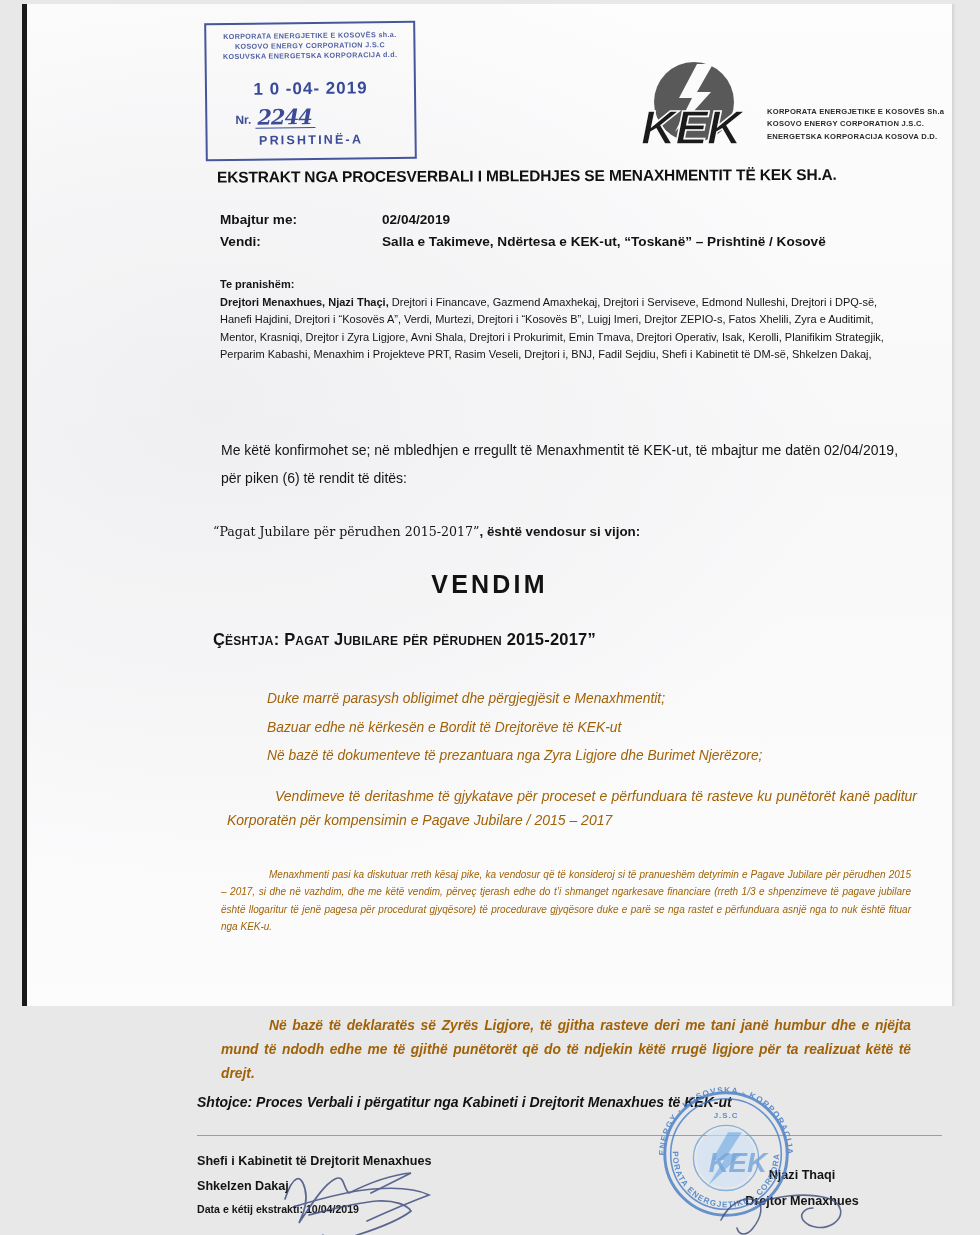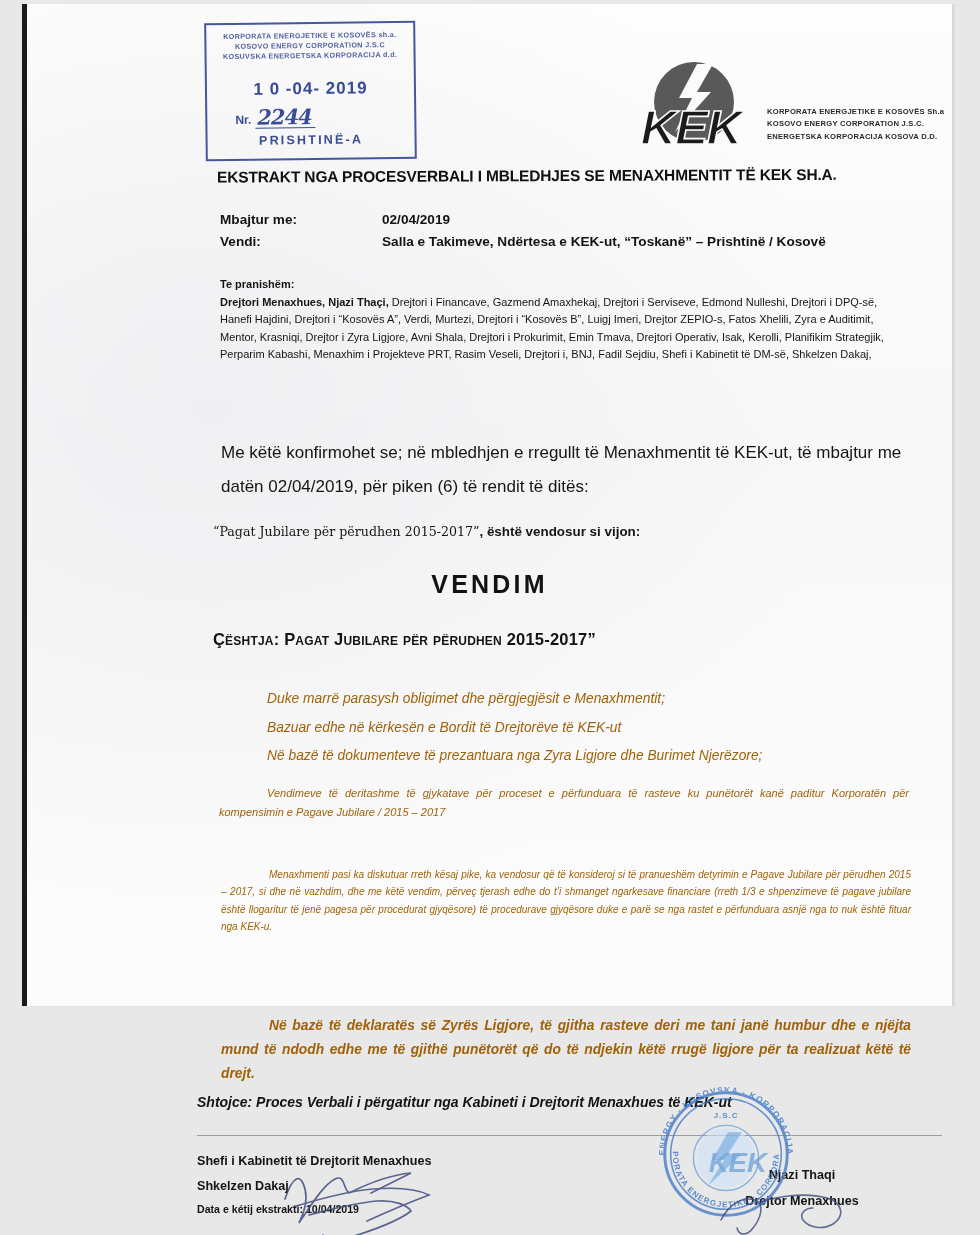--- a/index.html
+++ b/index.html
@@ -169,21 +169,21 @@
   }
   .attend .at-head { font-weight: bold; }
   .attend .at-body { margin-top: 1px; }
   .attend .at-body b { font-weight: bold; }
 
   .para-confirm {
     position: absolute;
     left: 194px;
     top: 432px;
     width: 690px;
-    font-size: 17px;
+    font-size: 14px;
     line-height: 2.0;
     color: #151515;
   }
 
   .para-subject {
     position: absolute;
     left: 186px;
     top: 520px;
     width: 690px;
     font-size: 13.4px;
@@ -226,24 +226,24 @@
     color: #a16207;
   }
   .it-list {
     left: 240px;
     top: 681px;
     width: 640px;
     font-size: 13.8px;
     line-height: 2.07;
   }
   .it-p1 {
-    left: 192px;
+    left: 200px;
     top: 780px;
     width: 690px;
-    font-size: 11px;
+    font-size: 14px;
     line-height: 1.73;
     text-align: justify;
     text-indent: 48px;
   }
   .it-p2 {
     left: 194px;
     top: 862px;
     width: 690px;
     font-size: 10px;
     line-height: 1.73;

